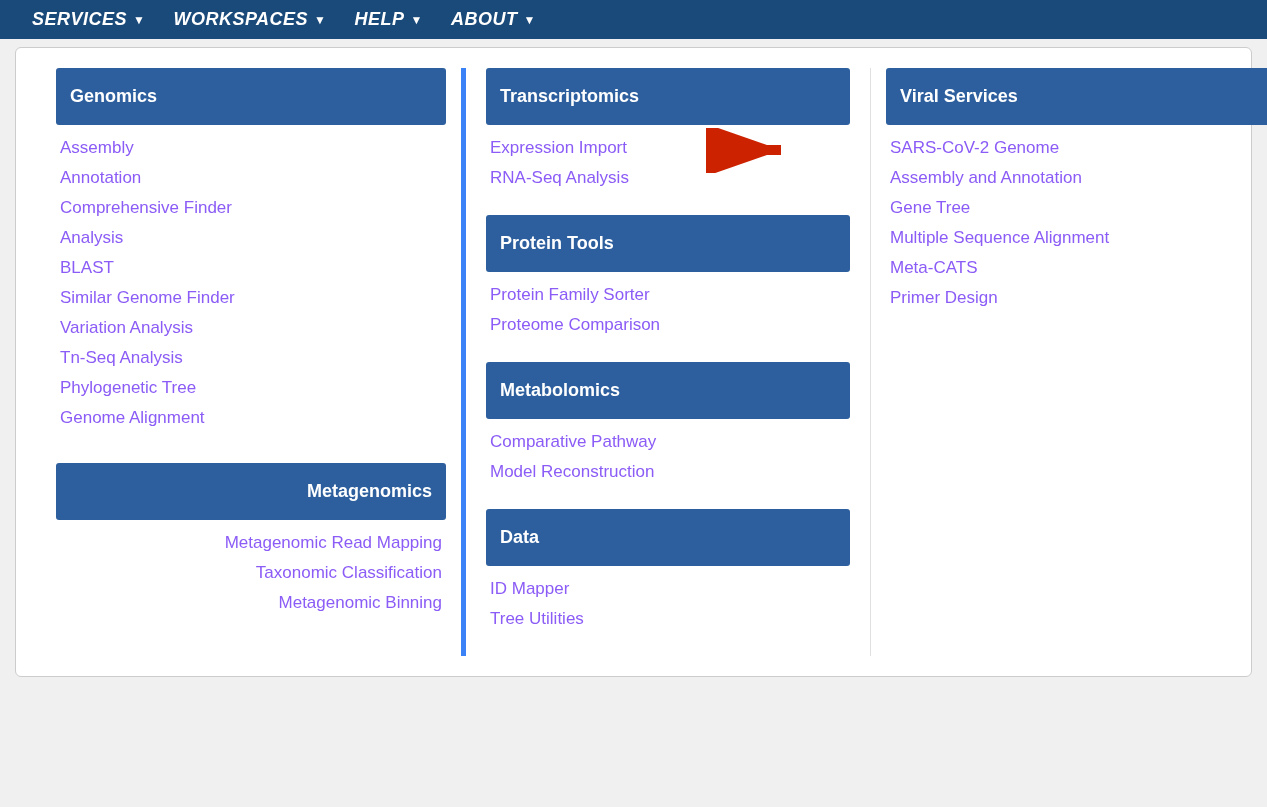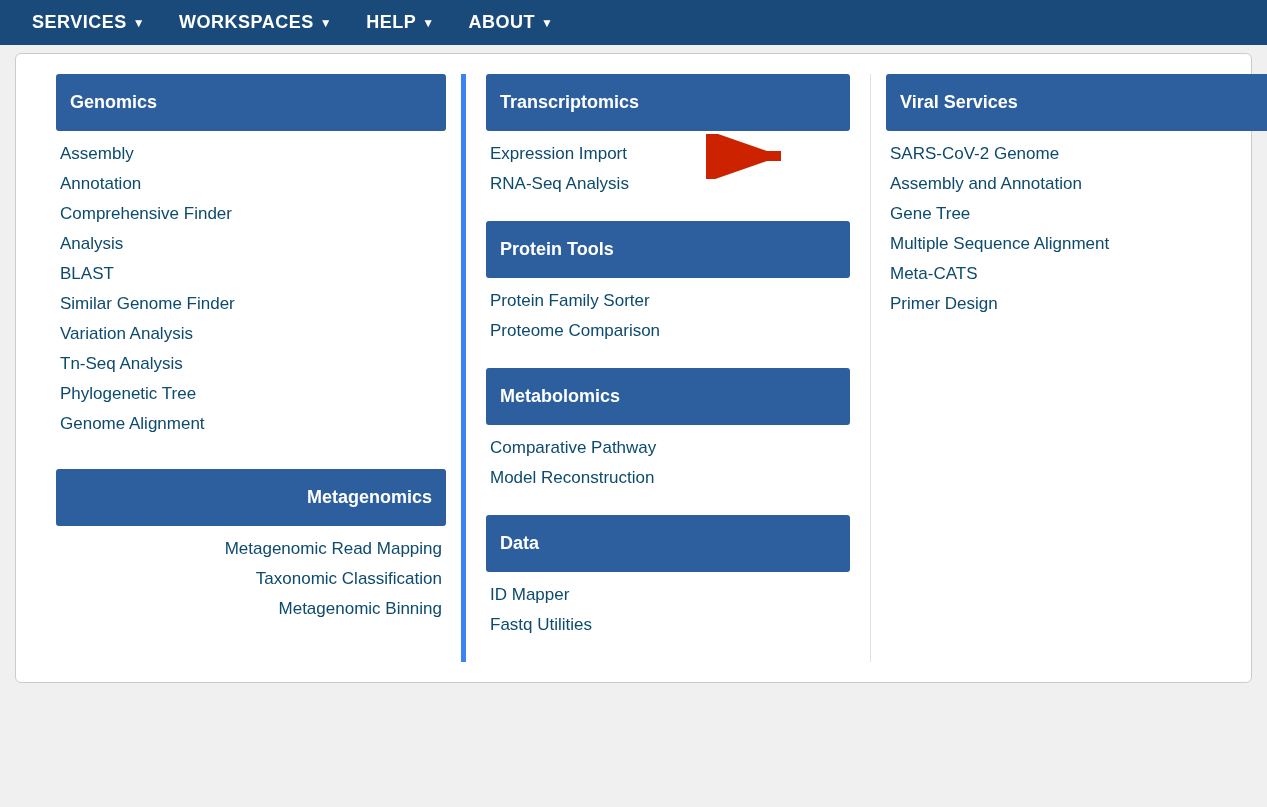--- a/index.html
+++ b/index.html
@@ -9,22 +9,23 @@
       width: 1267px;
       min-height: 807px;
     }
 
     
     .top-nav {
       background: #1a4a7a;
       padding: 0 20px;
       display: flex;
       align-items: center;
-      height: 45px;
-      gap: 10px;
+      height: 39px;
+      gap: 4px;
+      font-style: italic;
     }
 
     .nav-item {
       color: white;
       font-size: 18px;
       font-weight: bold;
       letter-spacing: 0.5px;
       padding: 8px 12px;
       cursor: pointer;
       display: flex;
@@ -62,21 +63,21 @@
       font-size: 18px;
       font-weight: bold;
       padding: 18px 14px;
       border-radius: 3px;
       margin-bottom: 8px;
     }
 
     
     .menu-item {
       display: block;
-      color: #0c4a6e;
+      color: #8b5cf6;
       font-size: 17px;
       padding: 5px 4px;
       cursor: pointer;
       text-decoration: none;
     }
 
     .metagenomics-section {
       margin-top: 30px;
       text-align: right;
     }
@@ -153,21 +154,21 @@
 
     <div class="section-group">
       <div class="section-header">Metabolomics</div>
       <a class="menu-item">Comparative Pathway</a>
       <a class="menu-item">Model Reconstruction</a>
     </div>
 
     <div class="section-group">
       <div class="section-header">Data</div>
       <a class="menu-item">ID Mapper</a>
-      <a class="menu-item">Fastq Utilities</a>
+      <a class="menu-item">Tree Utilities</a>
     </div>
   </div>
 
   <div class="menu-column">
     <div class="section-group">
       <div class="section-header">Viral Services</div>
       <a class="menu-item">SARS-CoV-2 Genome</a>
       <a class="menu-item">Assembly and Annotation</a>
       <a class="menu-item">Gene Tree</a>
       <a class="menu-item">Multiple Sequence Alignment</a>

